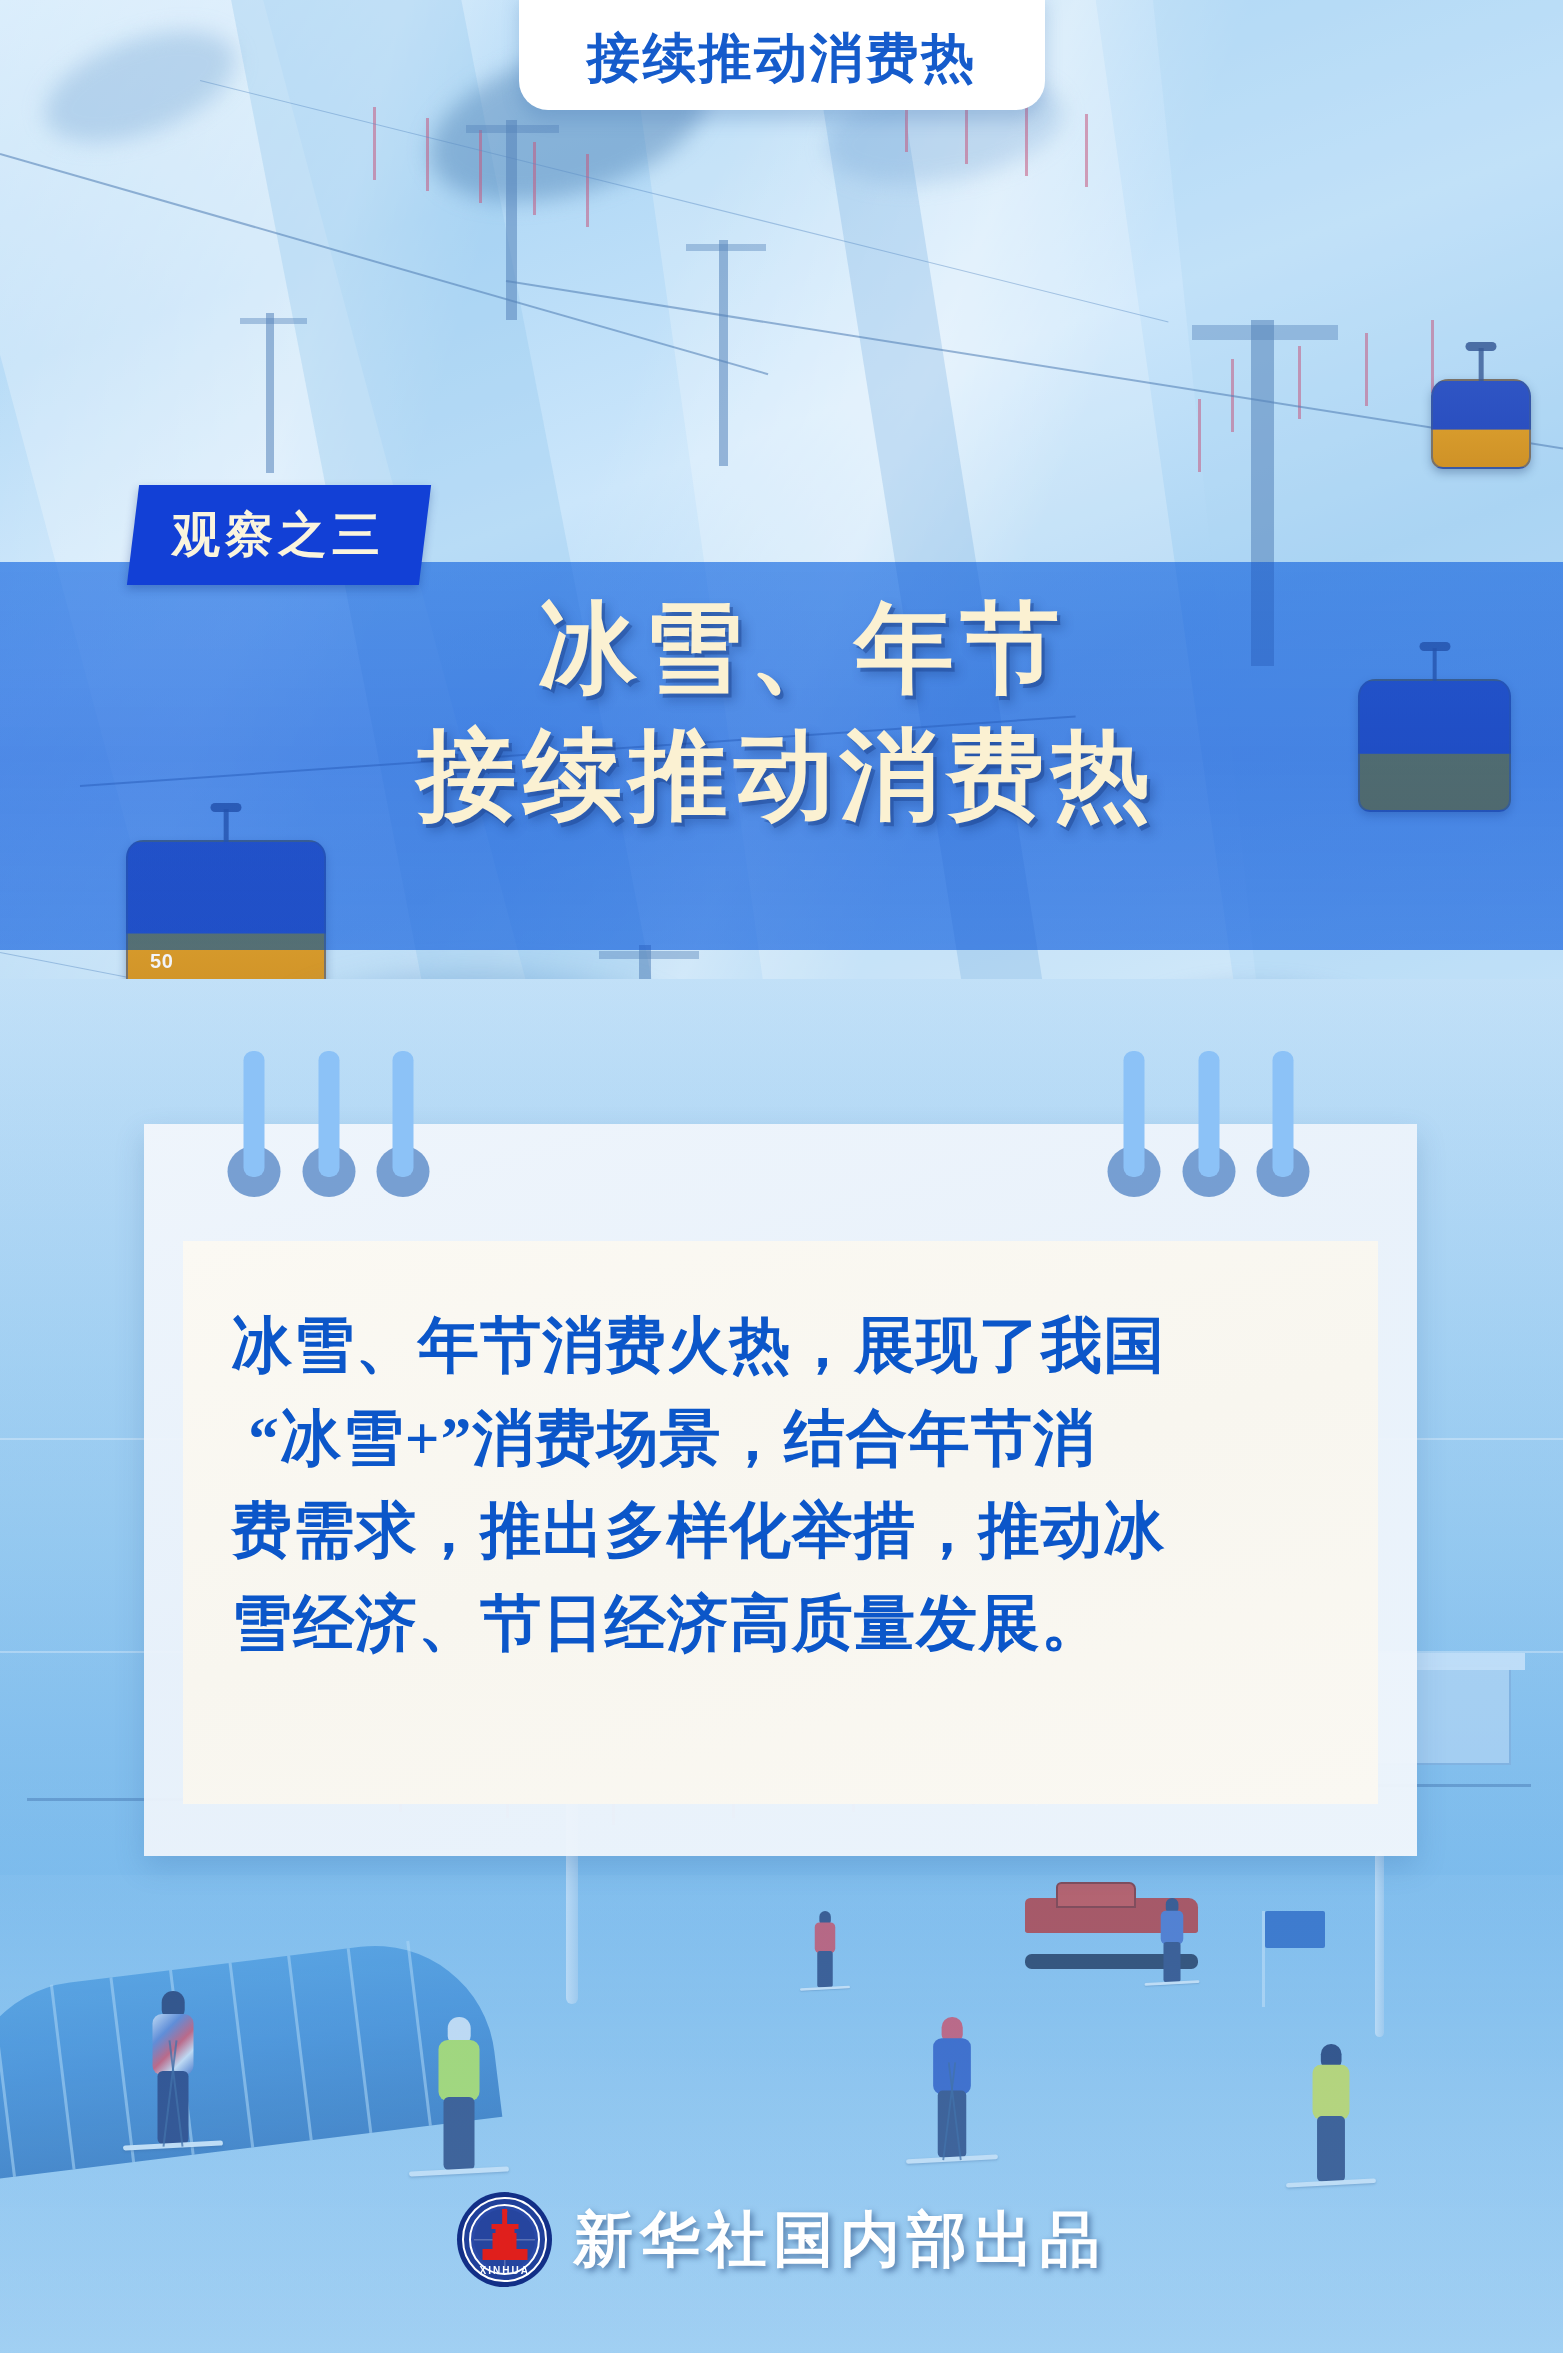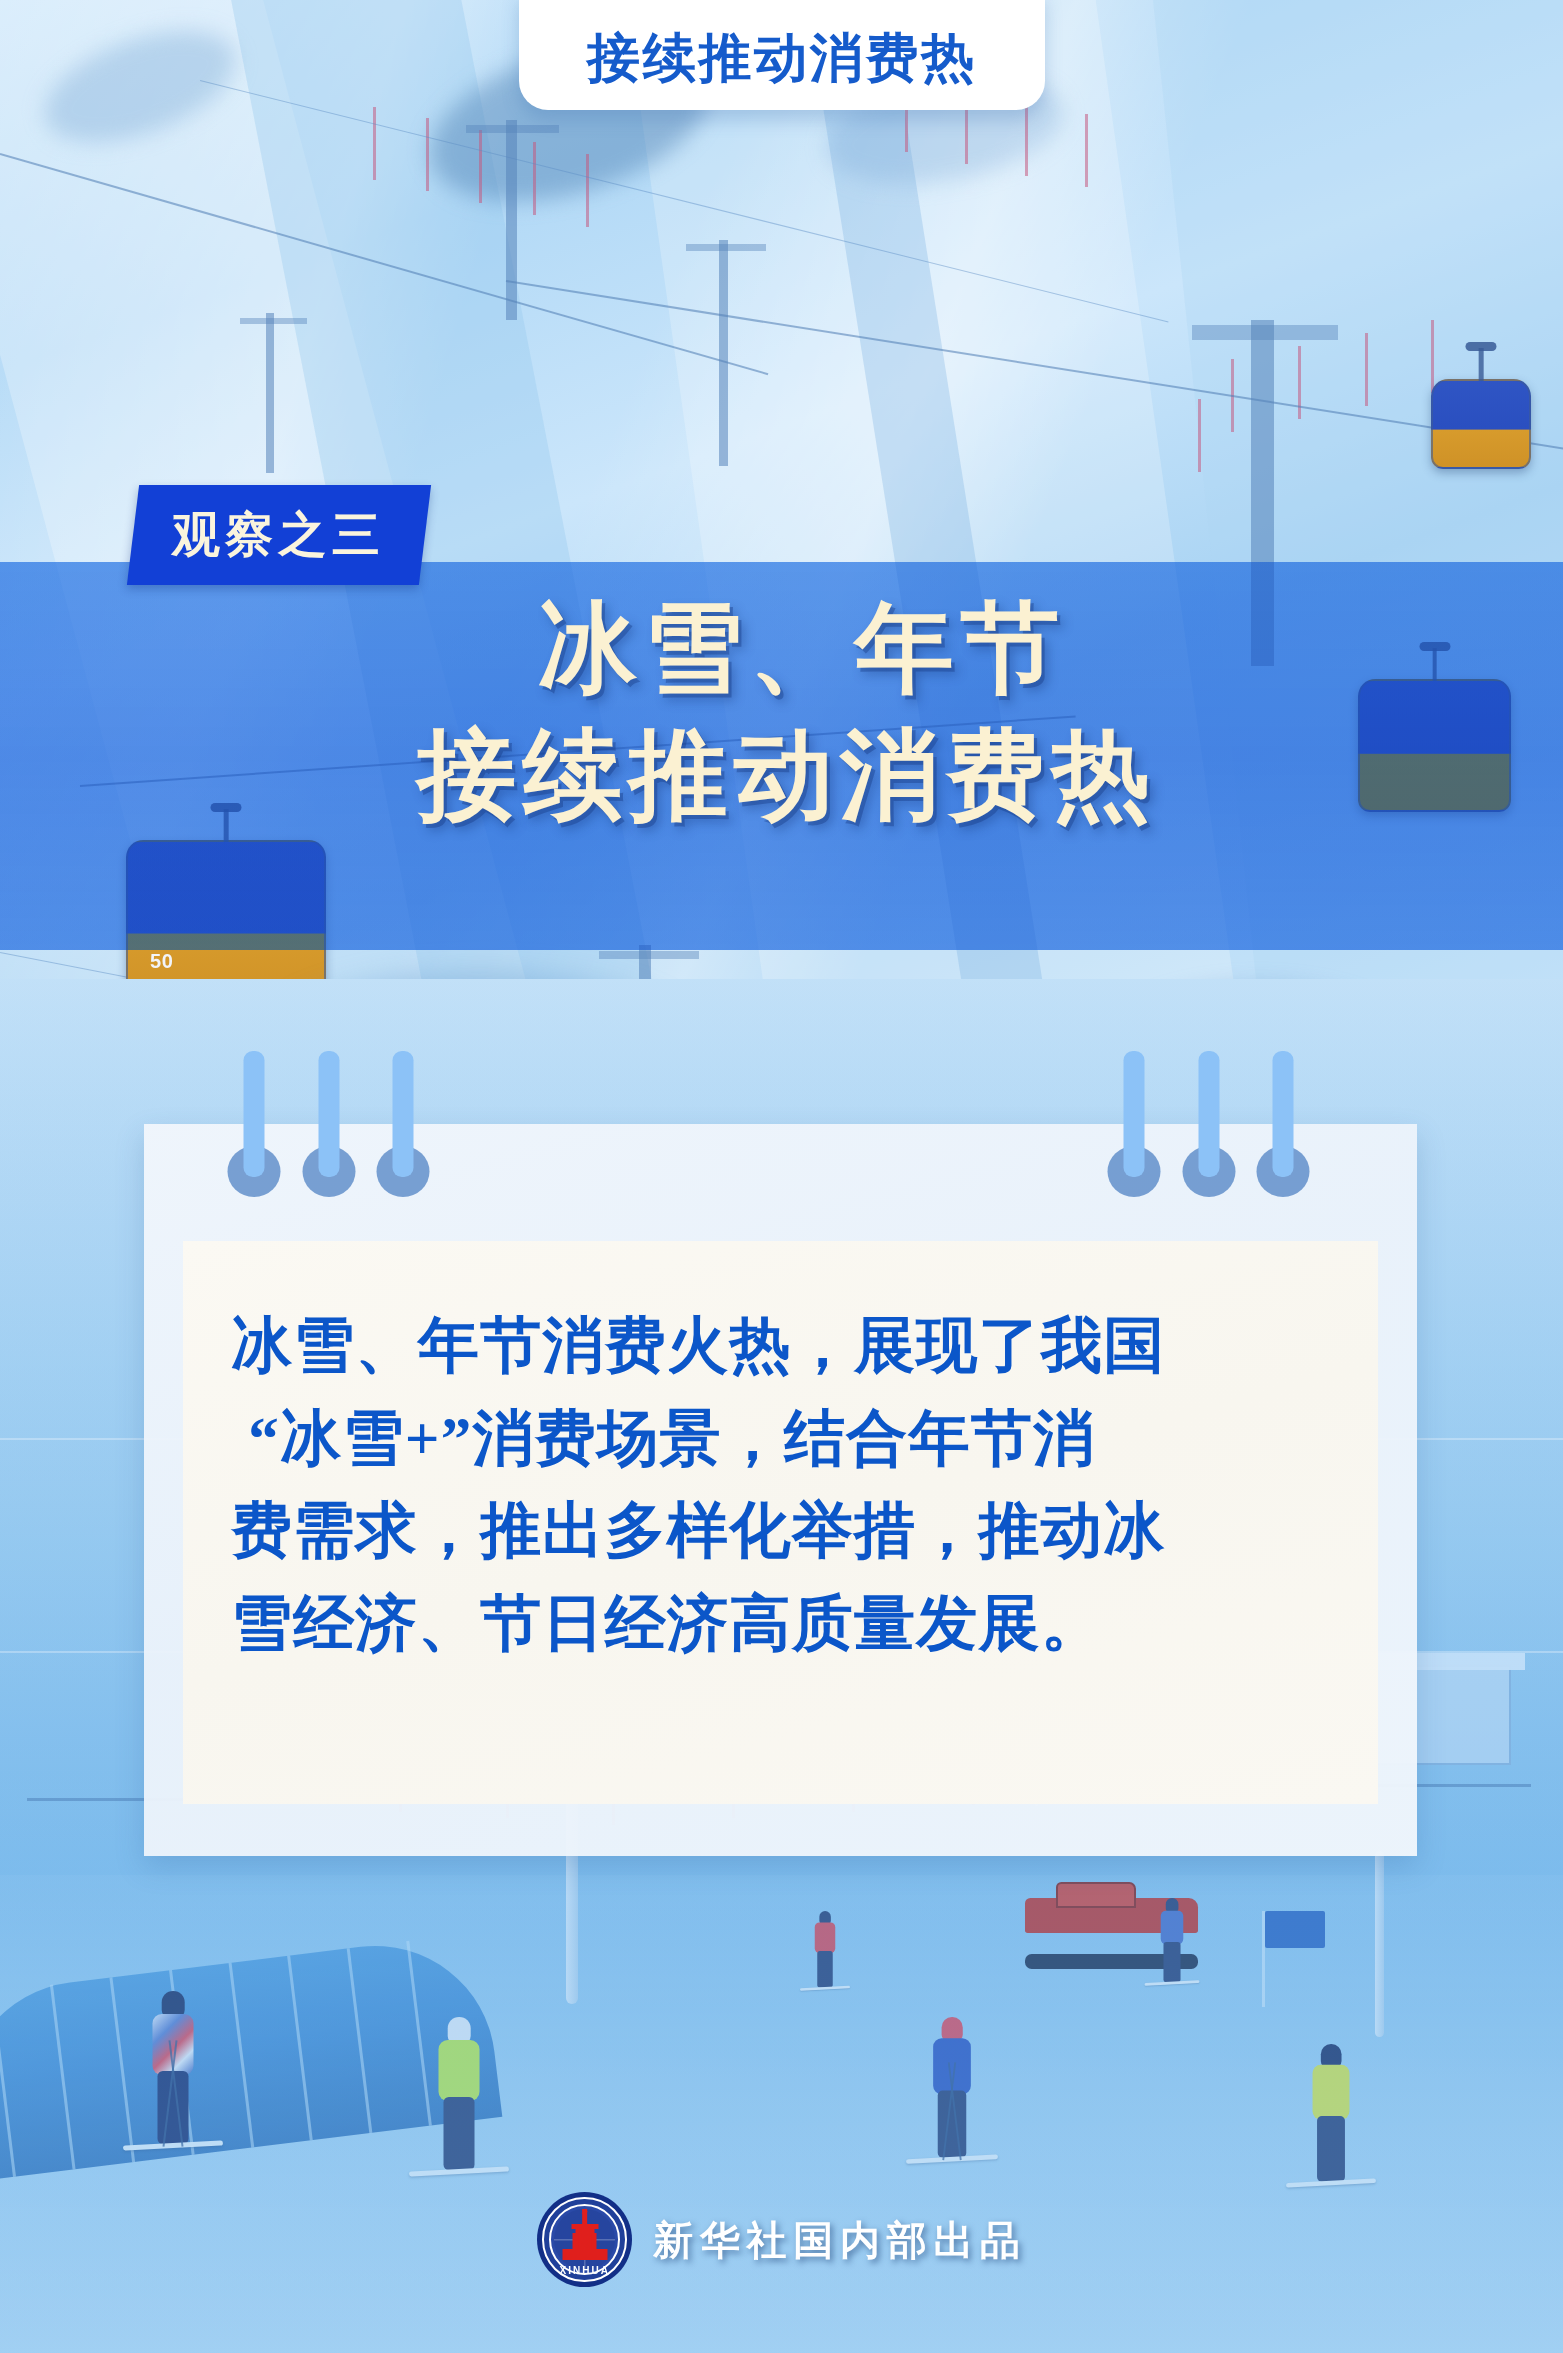--- a/index.html
+++ b/index.html
@@ -290,21 +290,21 @@
   .logo .tower .base{ position:absolute; left:-4px; top:40px; width:45px; height:10.7px; background:#e01f1c; }
   .logo .tower .legL{ position:absolute; left:6.7px; top:24px; width:5.3px; height:17.3px; background:#e01f1c;}
   .logo .tower .legR{ position:absolute; right:6.7px; top:24px; width:5.3px; height:17.3px; background:#e01f1c;}
   .logo .xinhua{
     position:absolute; left:0; bottom:11.3px; width:100%;
     text-align:center; color:#ffffff;
     font-size:10px; font-weight:700; letter-spacing:2px;
   }
   .footer .f-text{
     color:#ffffff;
-    font-size:40px; font-weight:700; letter-spacing:6.7px;
+    font-size:60px; font-weight:700; letter-spacing:6.7px;
     text-shadow:2.7px 3.3px 6.7px rgba(20,55,110,.55);
     line-height:1;
     font-family:"Liberation Sans","DejaVu Sans",sans-serif;
   }
 </style>
 </head>
 <body>
 
 <div class="poster">
 

